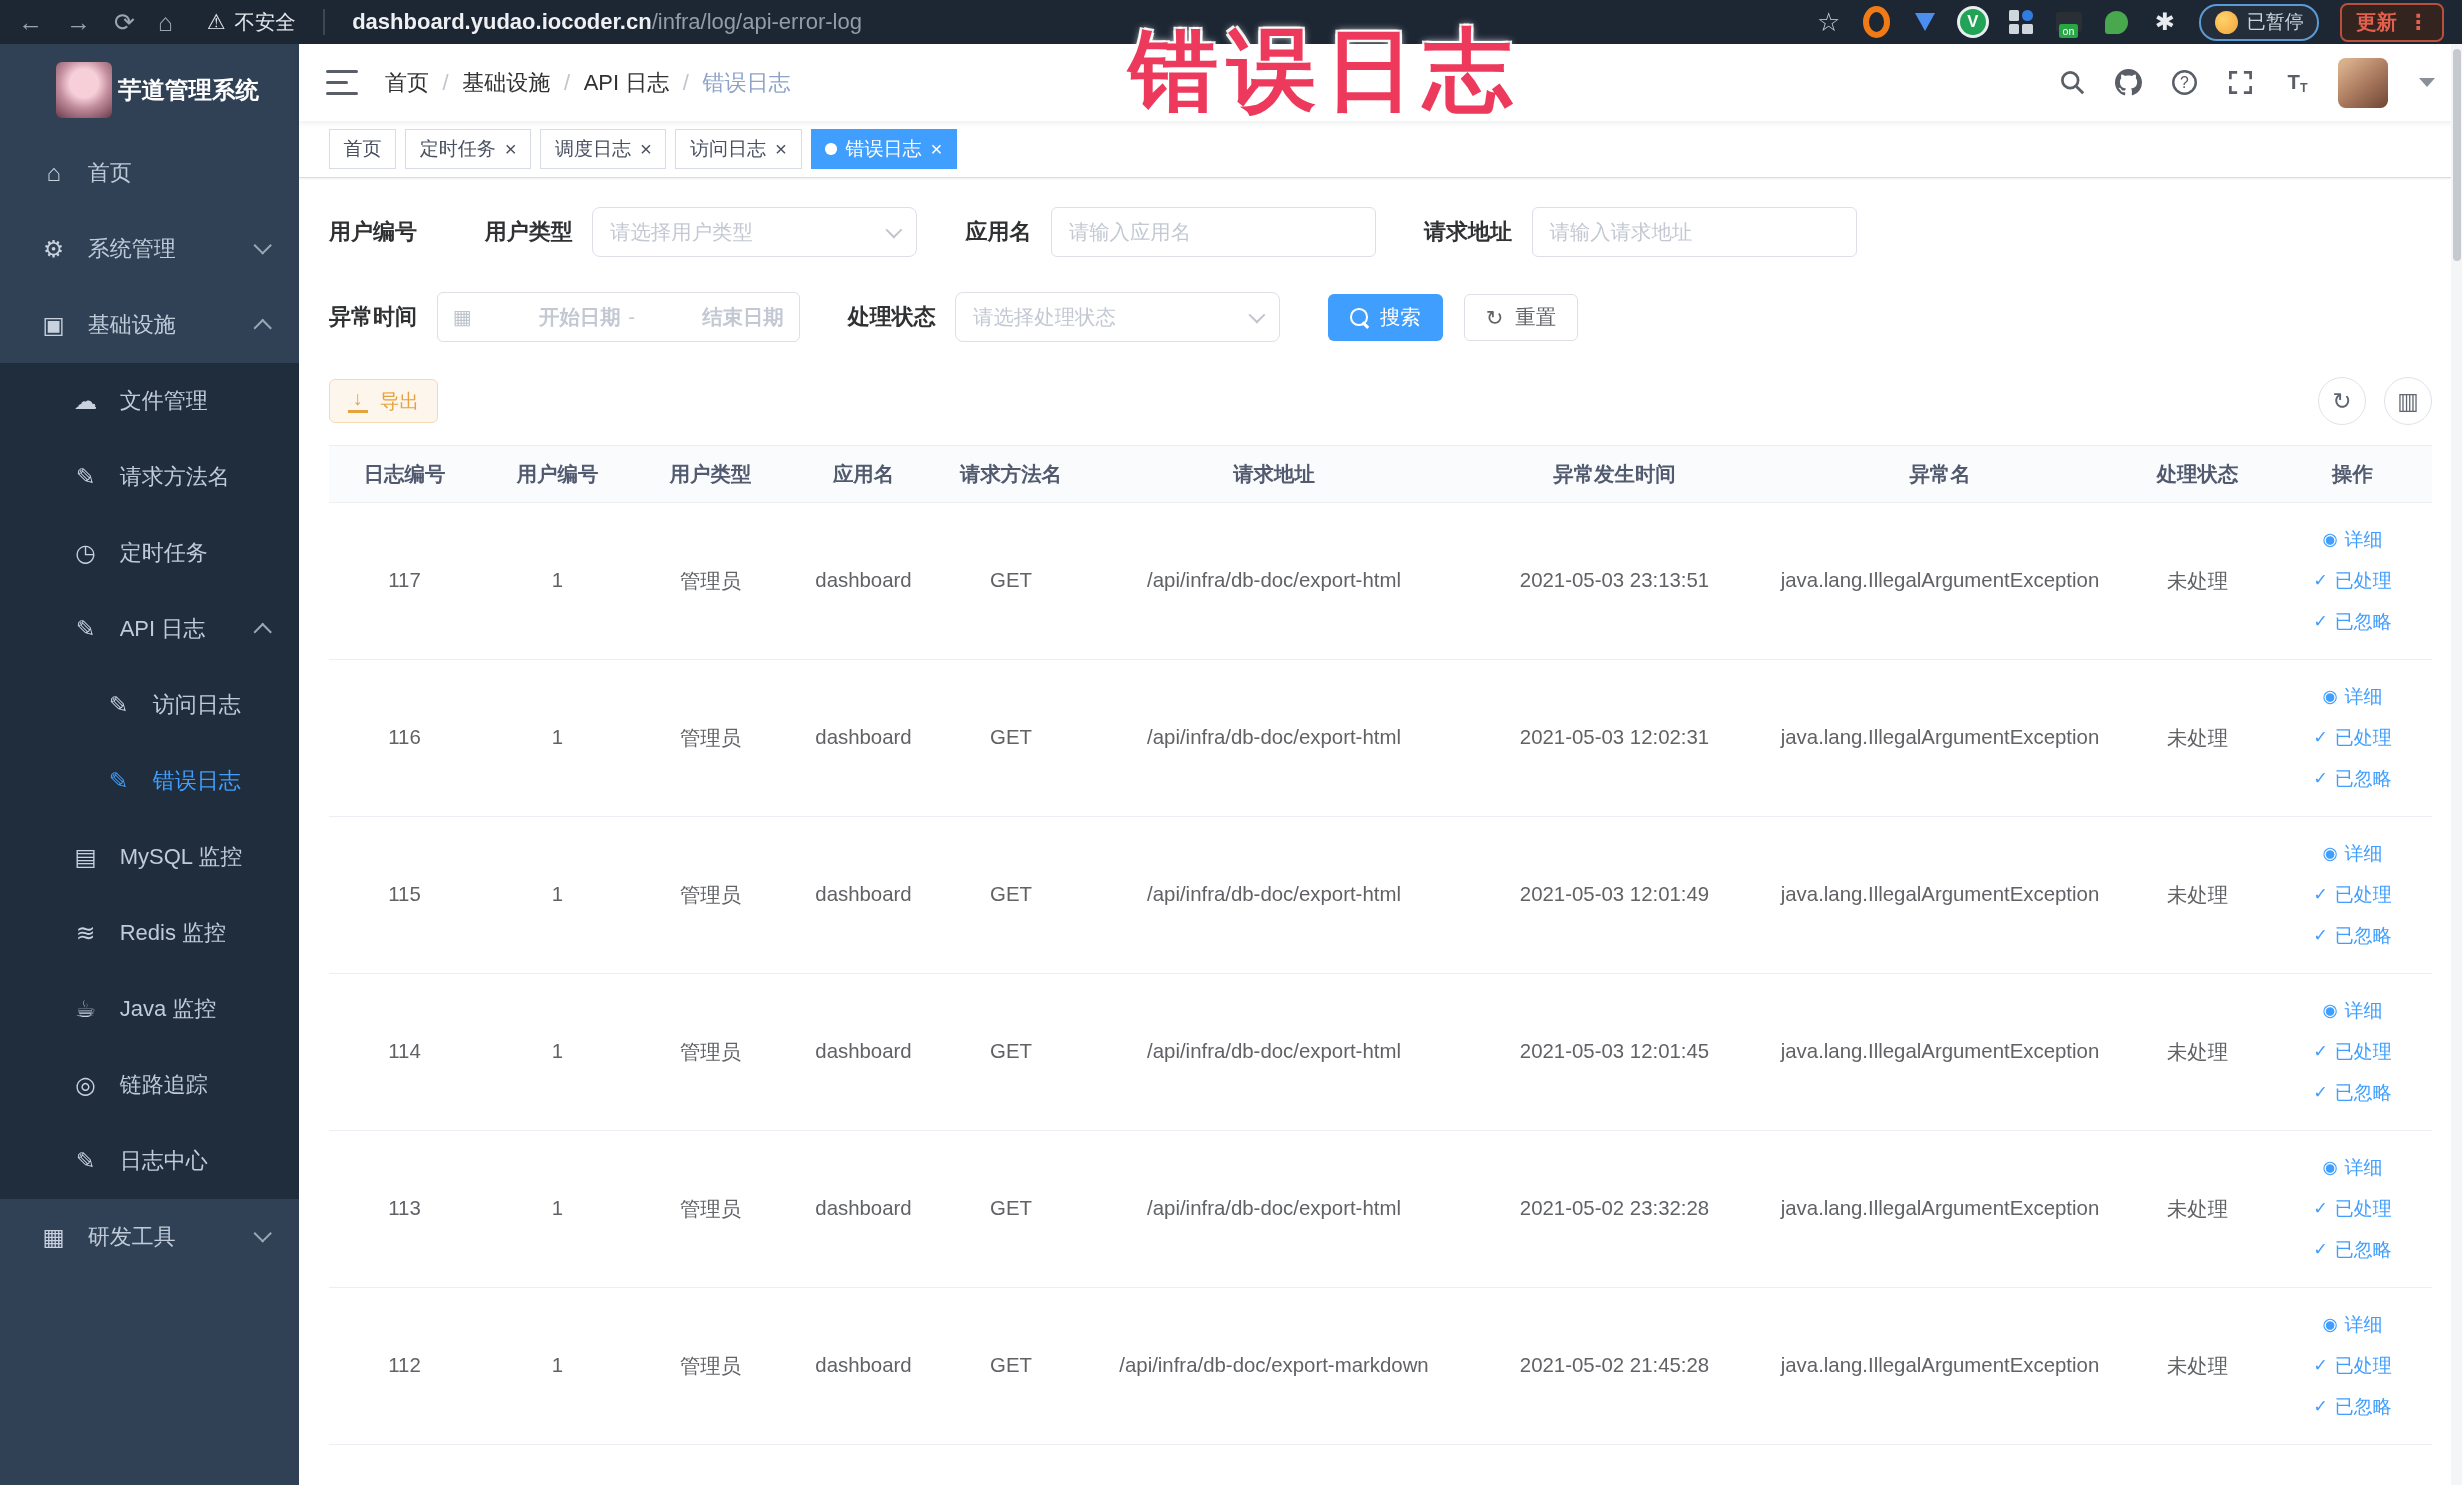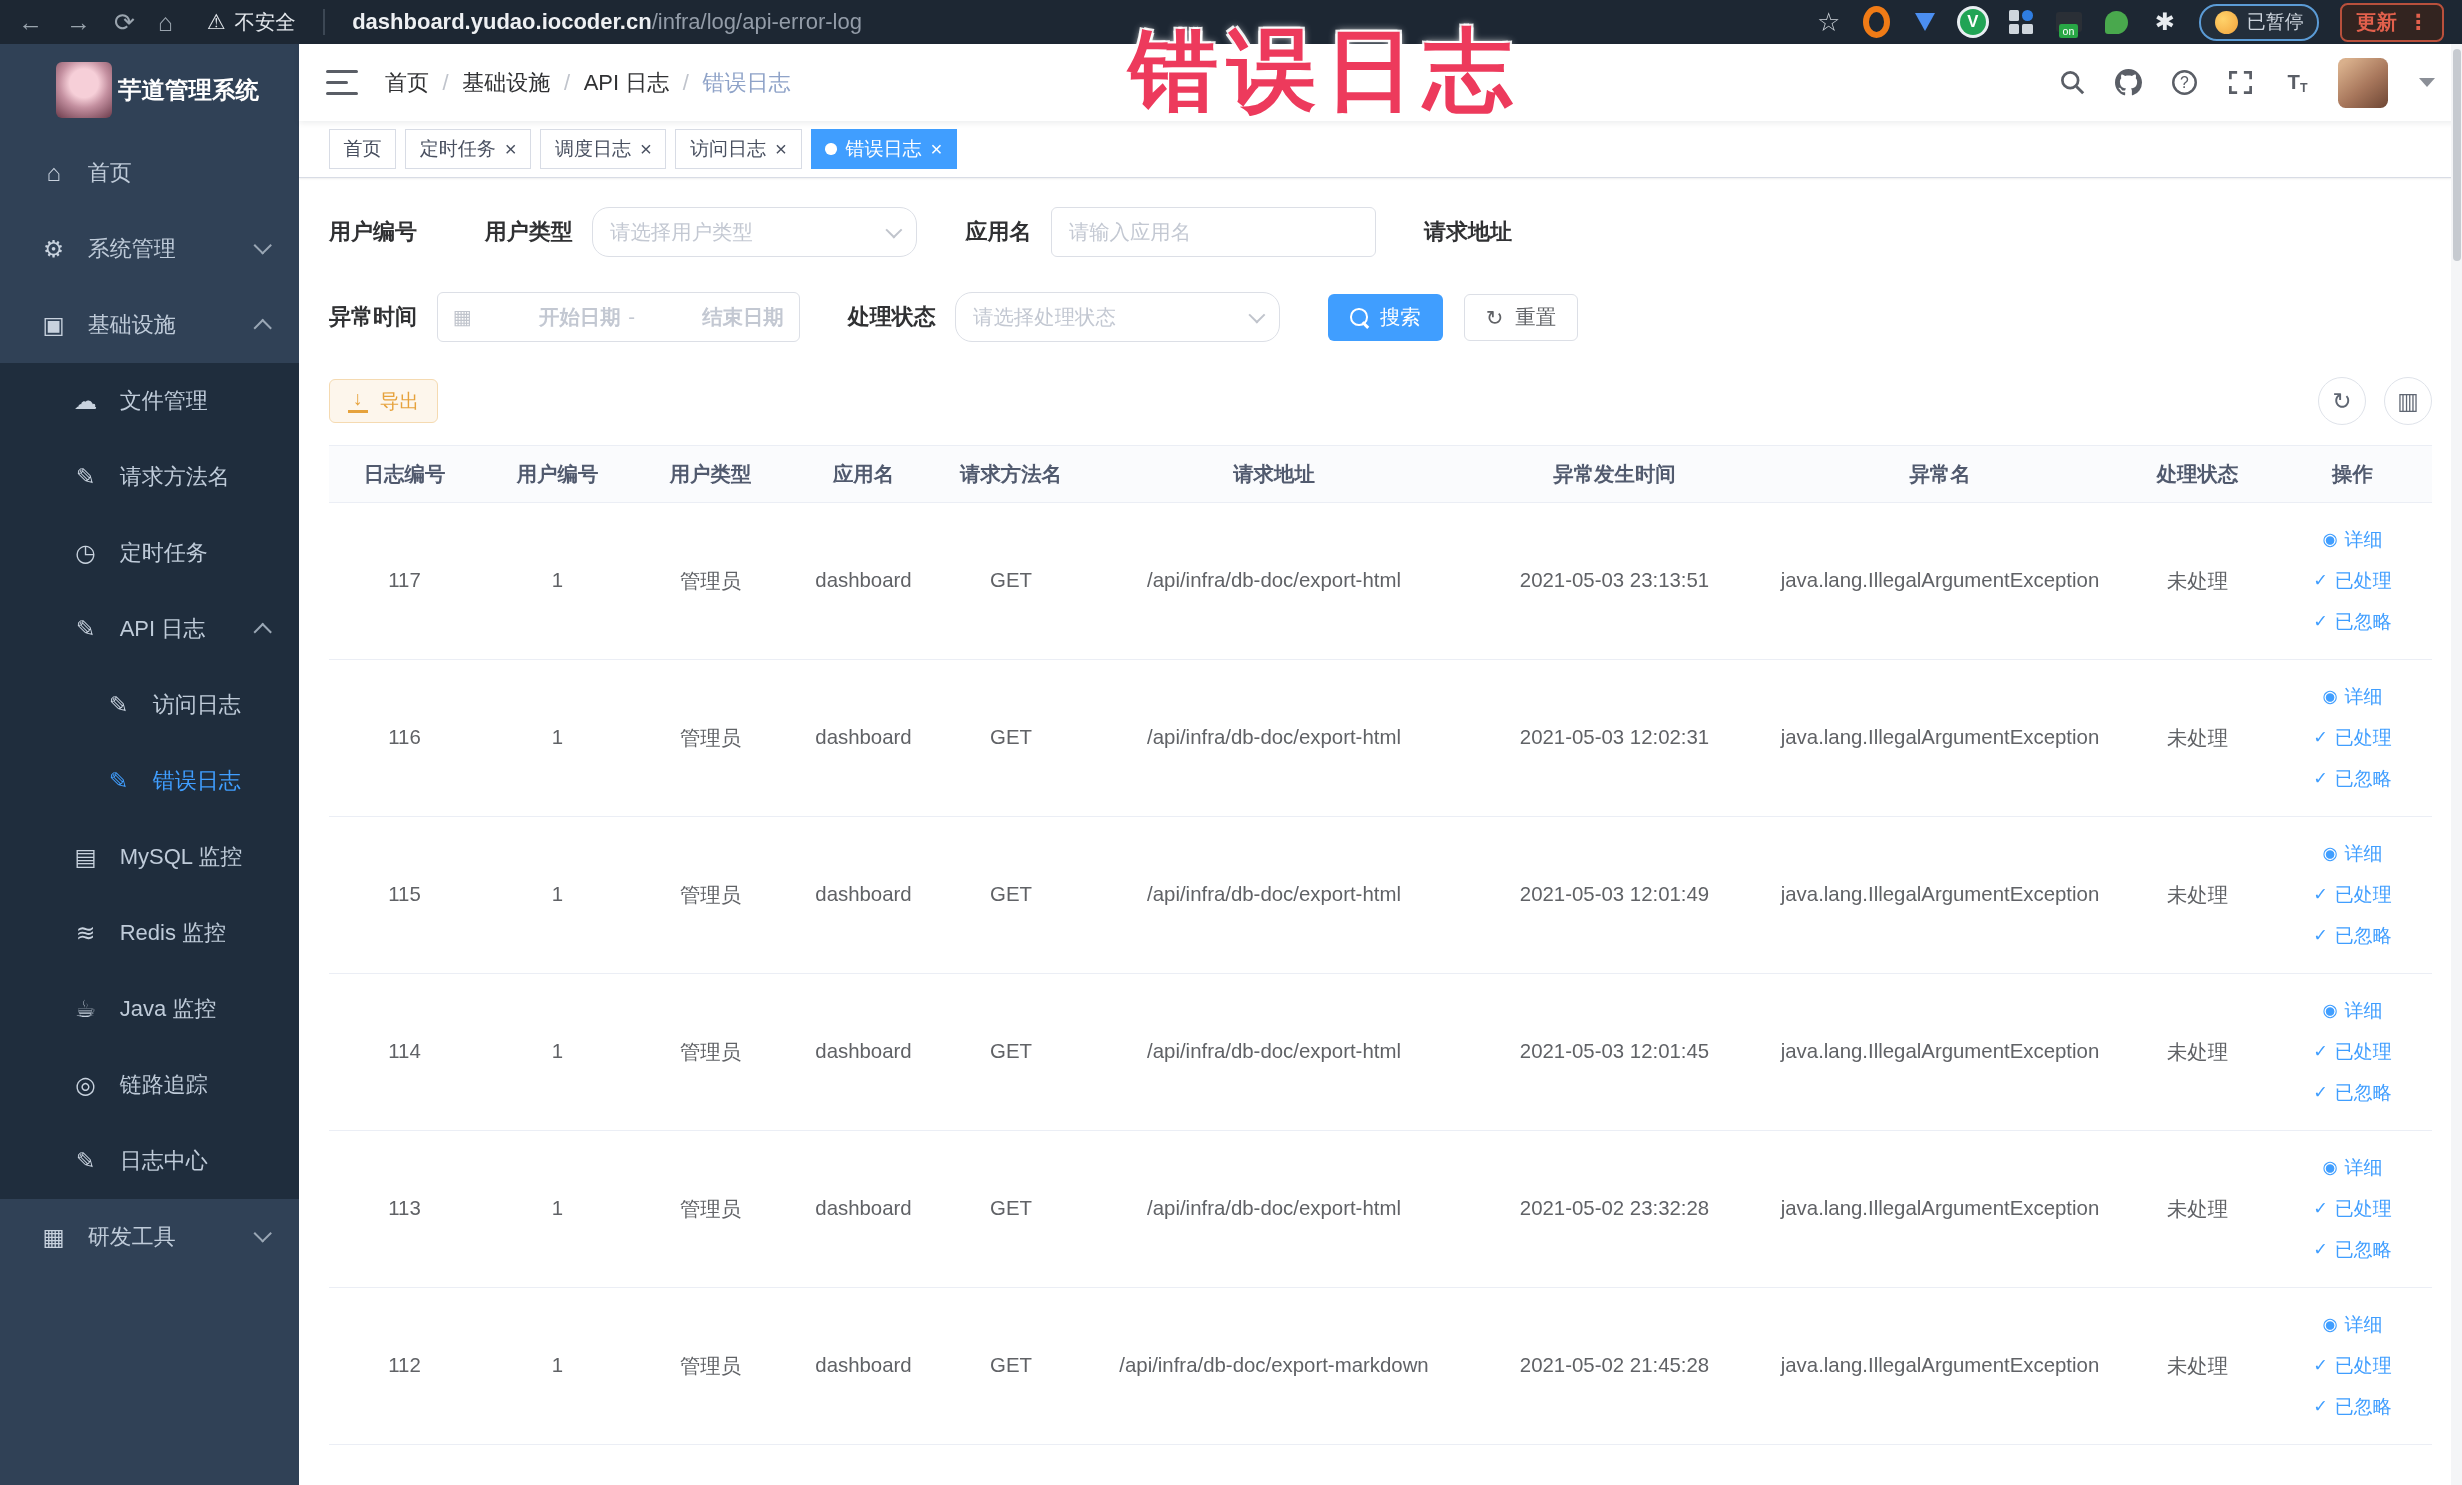--- a/index.html
+++ b/index.html
@@ -87,21 +87,21 @@
 
   
   .content{flex:1;padding:29px 30px 0;box-sizing:border-box;}
   .filter-row{display:flex;align-items:center;margin-bottom:35px;}
   .fgroup{display:flex;align-items:center;margin-right:48px;}
   .flabel{font-size:22px;font-weight:700;color:#303133;margin-right:19.7px;white-space:nowrap;}
   .finput{width:325px;height:50px;border:1.5px solid #dcdfe6;border-radius:6px;font-size:20.4px;color:#606266;
           padding:0 16.7px;box-sizing:border-box;outline:none;background:#fff;
           font-family:"Liberation Sans","DejaVu Sans",sans-serif;}
   .finput::placeholder{color:#c3c8d2;}
-  .fselect{width:325px;height:50px;border:1.5px solid #dcdfe6;border-radius:17px;display:flex;align-items:center;
+  .fselect{width:325px;height:50px;border:1.5px solid #dcdfe6;border-radius:8px;display:flex;align-items:center;
            justify-content:space-between;padding:0 16.7px;box-sizing:border-box;cursor:pointer;background:#fff;}
   .ph{font-size:20.4px;color:#c3c8d2;}
   .sel-chev{width:9.8px;height:9.8px;border-right:2.3px solid #c0c4cc;border-bottom:2.3px solid #c0c4cc;
             transform:rotate(45deg);margin-top:-4.5px;}
   .fdate{width:363px;height:50px;border:1.5px solid #dcdfe6;border-radius:6px;display:flex;align-items:center;
          padding:0 15px;box-sizing:border-box;gap:7.6px;cursor:pointer;background:#fff;}
   .cal-ic{font-size:20.4px;color:#c0c4cc;}
   .fdate .ph{flex:1;text-align:right;font-weight:bold;}
   .fdate .dash{color:#c3c8d2;font-size:20.4px;}
 
@@ -359,20 +359,21 @@
               <span class="ph">请选择用户类型</span>
               <span class="sel-chev"></span>
             </span>
           </span>
           <span class="fgroup">
             <span class="flabel">应用名</span>
             <input class="finput" placeholder="请输入应用名" style="">
           </span>
           <span class="fgroup">
             <span class="flabel">请求地址</span>
+            <input class="finput" placeholder="请输入请求地址" style="">
           </span>
         </div>
 
         <div class="filter-row">
           <span class="fgroup">
             <span class="flabel">异常时间</span>
             <span class="fdate">
               <span class="cal-ic">▦</span>
               <span class="ph">开始日期</span>
               <span class="dash">-</span>

